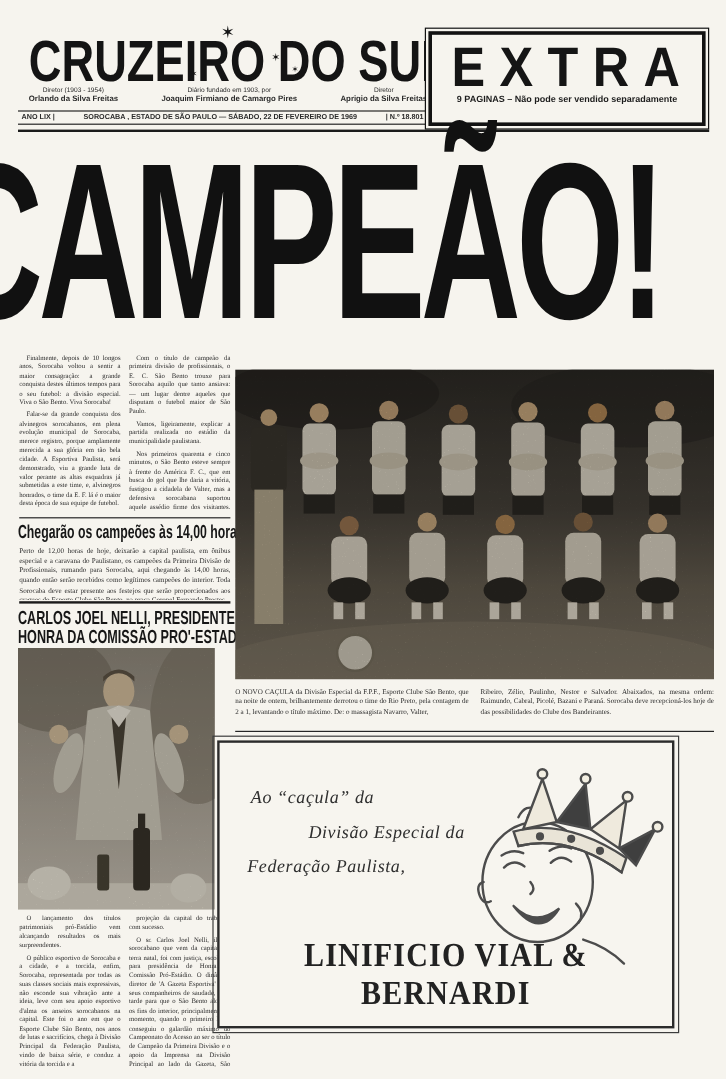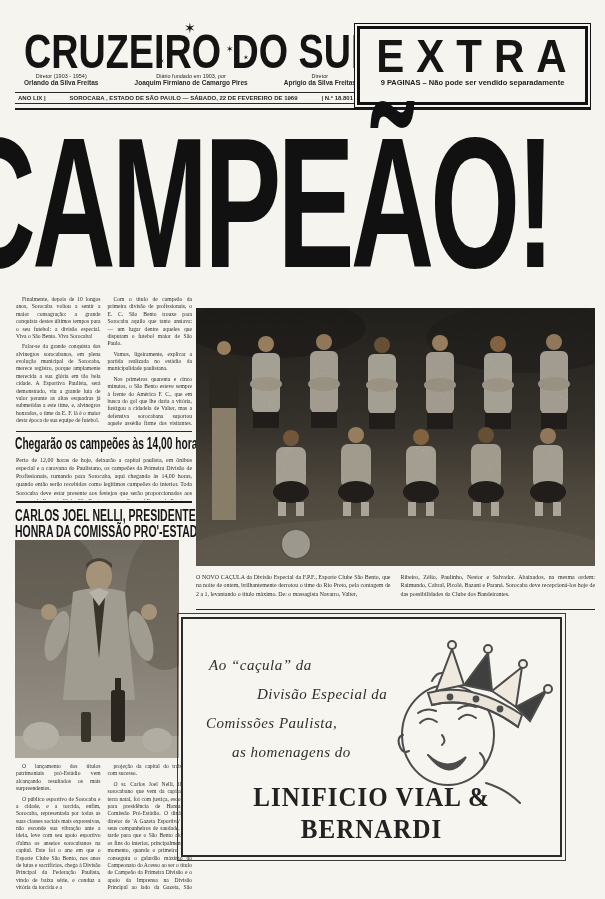--- a/index.html
+++ b/index.html
@@ -299,22 +299,21 @@
 
 <div class="abs caption-row" style="left:196px;top:573px;width:399px;">
   <div>O NOVO CAÇULA da Divisão Especial da F.P.F., Esporte Clube São Bento, que na noite de ontem, brilhantemente derrotou o time do Rio Preto, pela contagem de 2 a 1, levantando o título máximo. De: o massagista Navarro, Valter,</div>
   <div>Ribeiro, Zélio, Paulinho, Nestor e Salvador. Abaixados, na mesma ordem: Raimundo, Cabral, Picolé, Bazani e Paraná. Sorocaba deve recepcioná-los hoje de das possibilidades do Clube dos Bandeirantes.</div>
 </div>
 <div class="abs rule" style="left:196px;top:609px;width:399px;"></div>
 
 <div class="abs ad-box">
   <div class="ad-line" style="left:26px;top:38px;">Ao “caçula” da</div>
   <div class="ad-line" style="left:46px;top:67px;margin-left:28px;">Divisão Especial da</div>
-  <div class="ad-line" style="left:23px;top:96px;">Comissões Paulista,</div>
-  <div class="ad-line" style="left:49px;top:125px;">as homenagens do</div>
+  <div class="ad-line" style="left:23px;top:96px;">Federação Paulista,</div>
 
   <svg width="180" height="188" viewBox="0 0 180 188" style="position:absolute;right:4px;top:4px;">
     <g stroke="#4c4c4c" stroke-width="2" fill="none" stroke-linecap="round">
 
       <ellipse cx="72" cy="112" rx="46" ry="50"></ellipse>
       <path d="M27 112 q-7 2 -3 12 q3 7 9 4"></path>
 
       <path d="M56 58 q6 -12 16 -6 q-10 2 -8 10"></path>
 
       <path d="M44 100 q8 -8 17 -1"></path>

